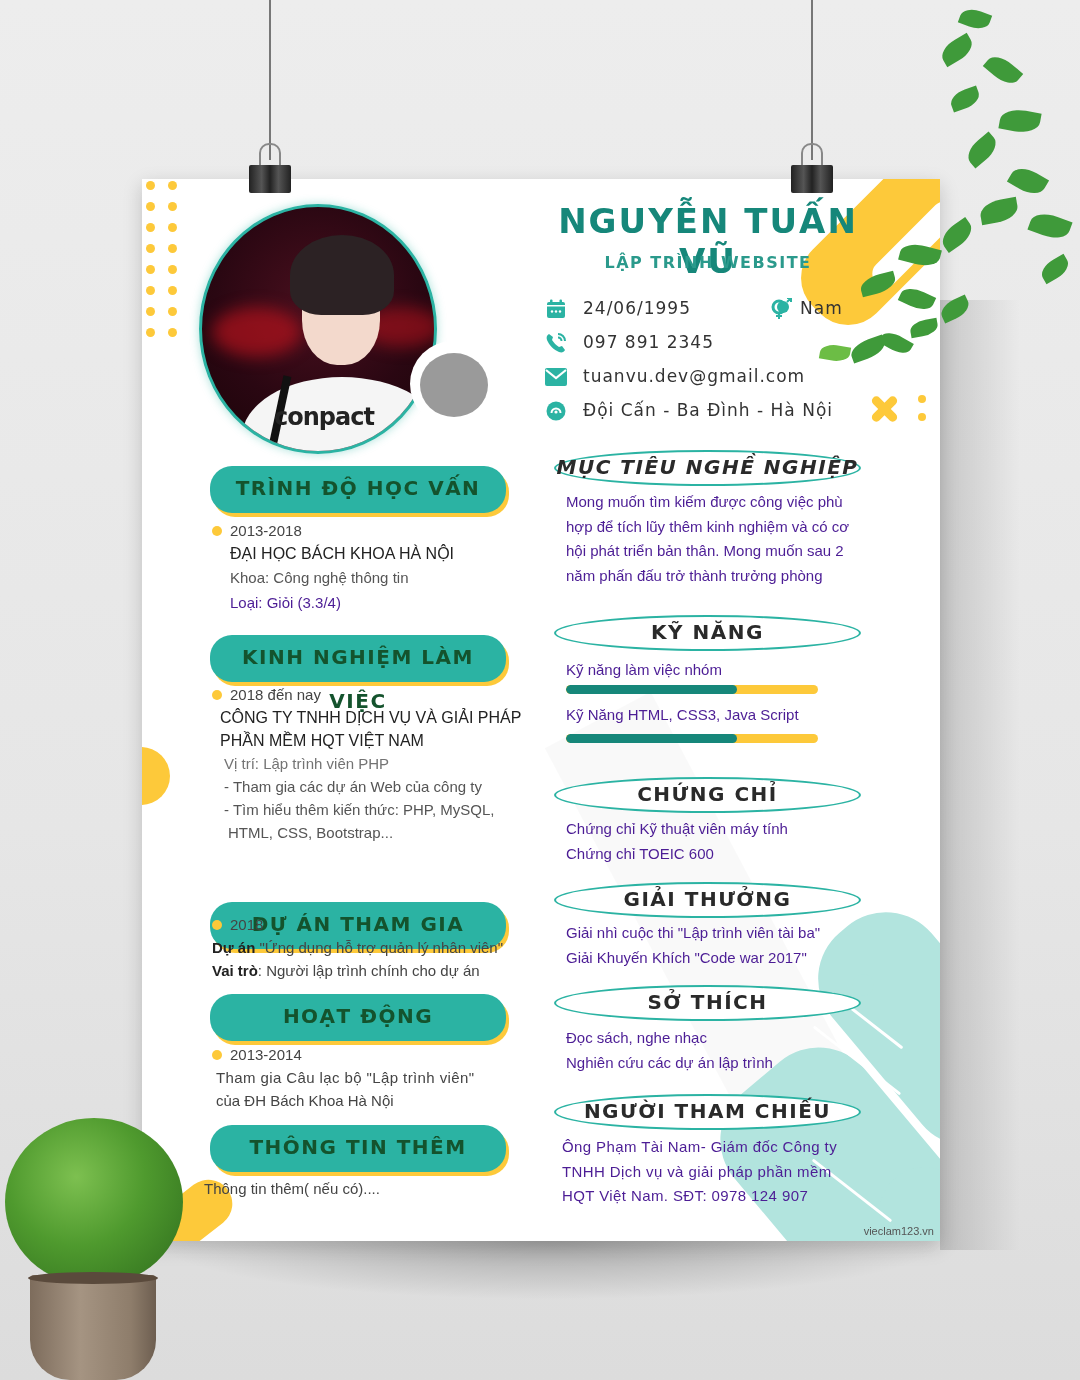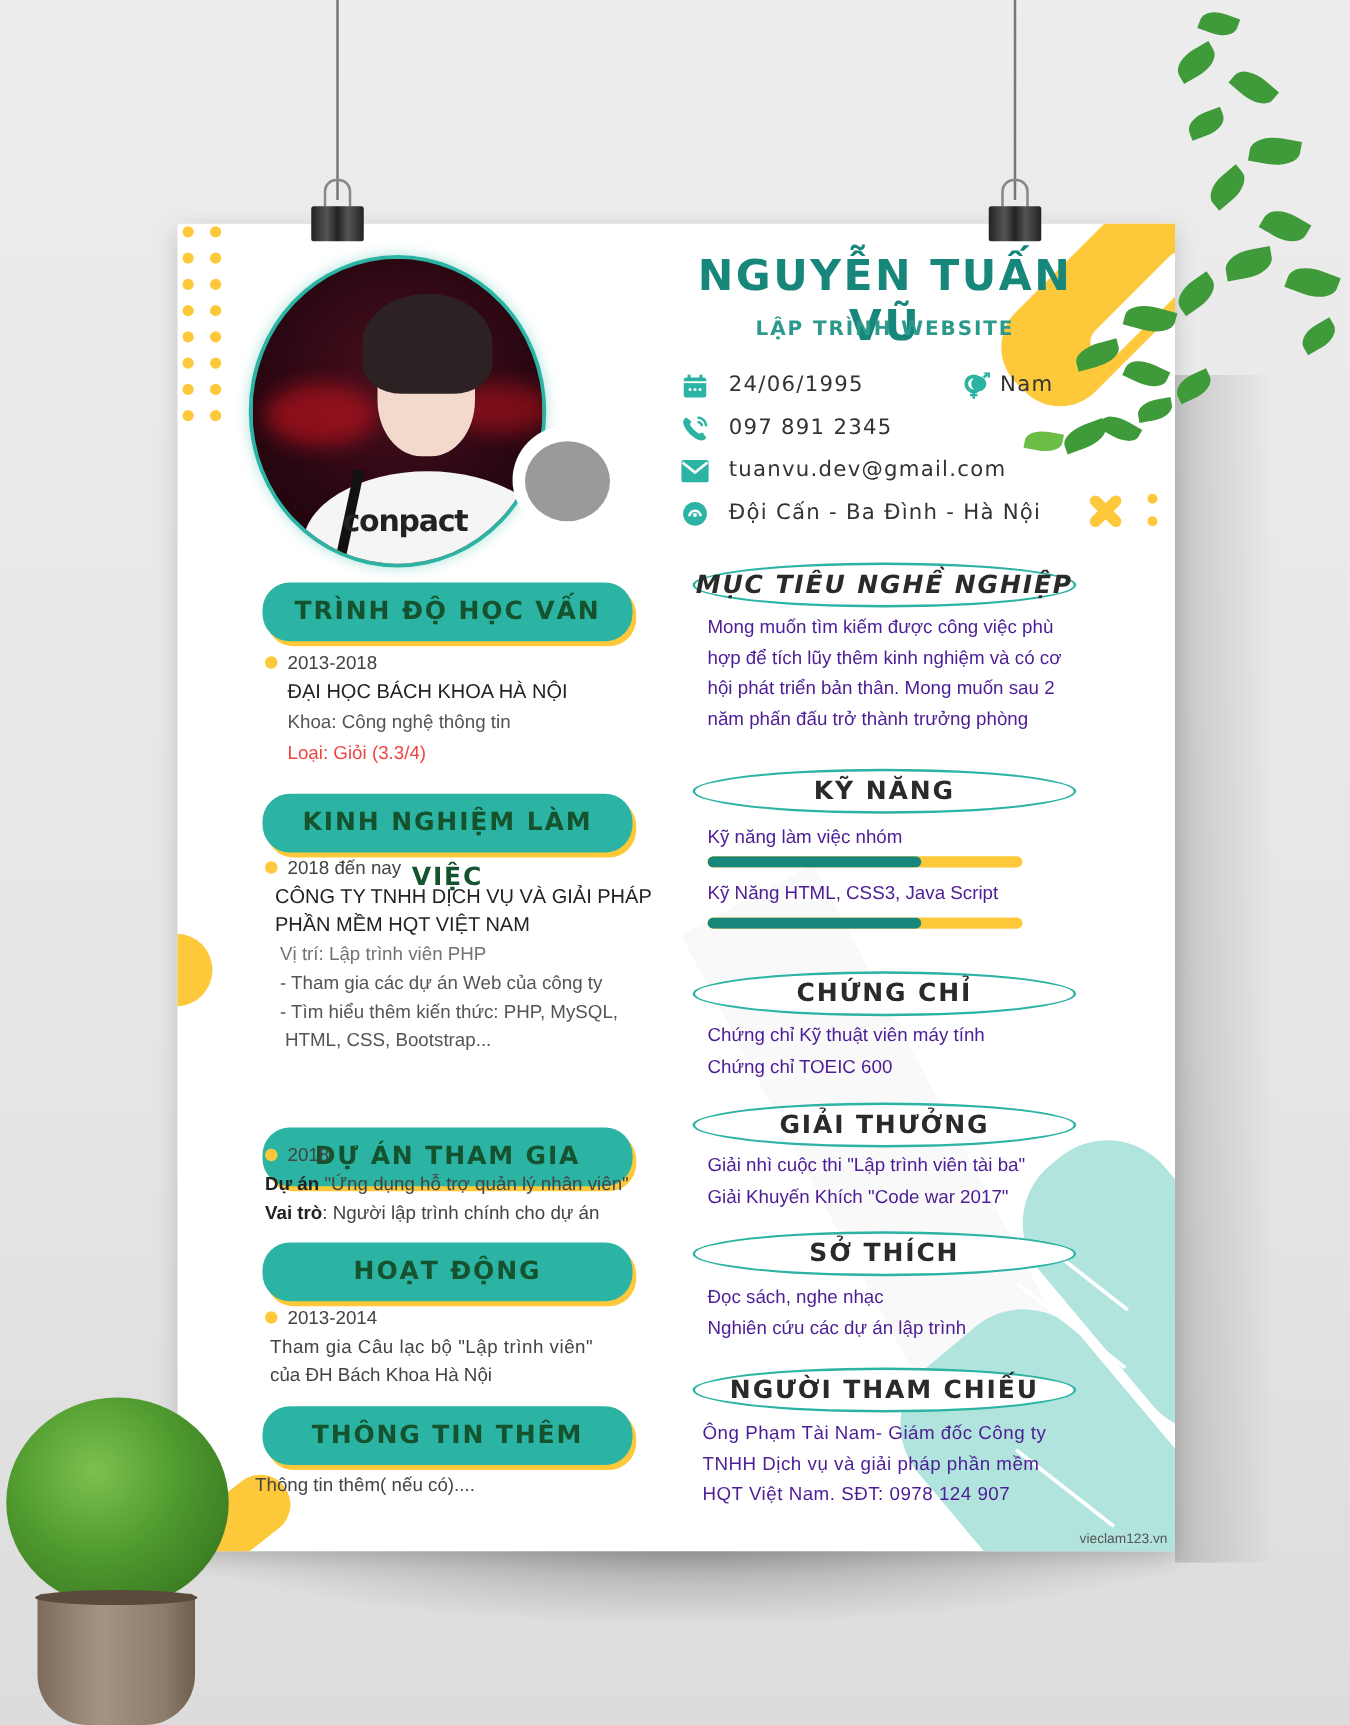--- a/index.html
+++ b/index.html
@@ -254,21 +254,21 @@
         </svg>
     </span>
     <span>Đội Cấn - Ba Đình - Hà Nội</span>
   </div>
 
   <div class="pill" style="top:287px;">TRÌNH ĐỘ HỌC VẤN</div>
   <div class="ltext" style="left:70px;top:340px;">
     <div><span class="bullet"></span><span>2013-2018</span></div>
     <div class="strong-dark" style="padding-left:18px;">ĐẠI HỌC BÁCH KHOA HÀ NỘI</div>
     <div style="padding-left:18px;color:#555;line-height:25px;">Khoa: Công nghệ thông tin</div>
-    <div style="padding-left:18px;color:#ef4444;line-height:25px;">Loại: Giỏi (3.3/4)</div>
+    <div style="padding-left:18px;color:#4c1d95;line-height:25px;">Loại: Giỏi (3.3/4)</div>
   </div>
 
   <div class="pill" style="top:456px;">KINH NGHIỆM LÀM VIỆC</div>
   <div class="ltext" style="left:70px;top:504px;">
     <div><span class="bullet"></span><span>2018 đến nay</span></div>
     <div class="strong-dark" style="padding-left:8px;">CÔNG TY TNHH DỊCH VỤ VÀ GIẢI PHÁP</div>
     <div class="strong-dark" style="padding-left:8px;">PHẦN MỀM HQT VIỆT NAM</div>
     <div style="padding-left:12px;color:#737373;">Vị trí: Lập trình viên PHP</div>
     <div style="padding-left:12px;color:#555;">- Tham gia các dự án Web của công ty</div>
     <div style="padding-left:12px;color:#555;">- Tìm hiểu thêm kiến thức: PHP, MySQL,</div>

